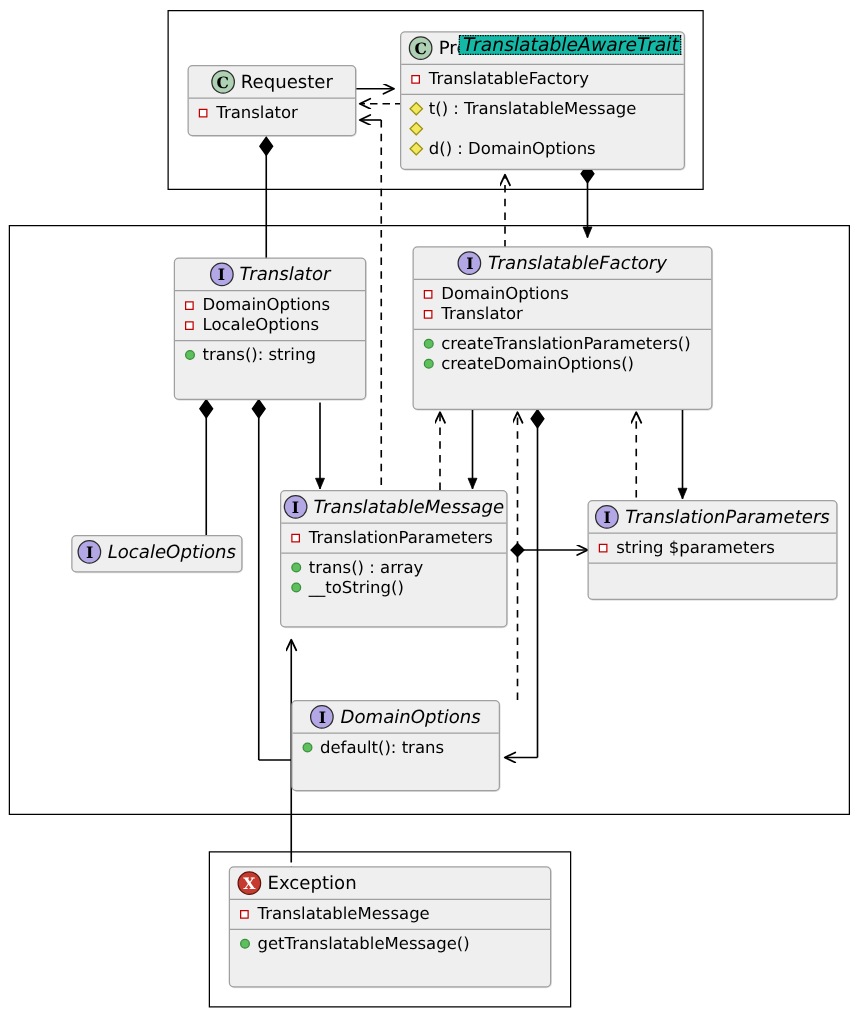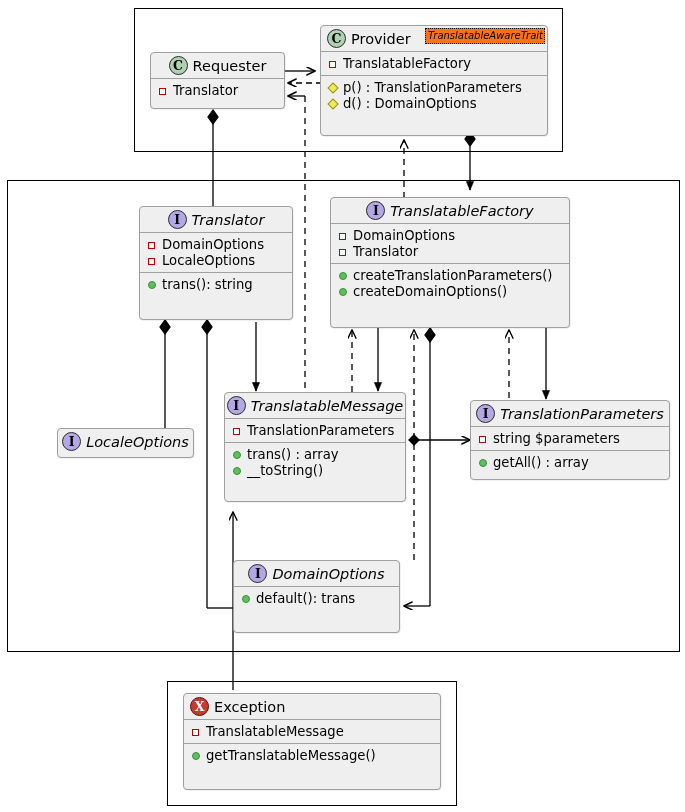--- a/index.html
+++ b/index.html
@@ -91,22 +91,22 @@
     color: #000;
     padding-left: 5px;
     white-space: nowrap;
   }
   .node-title.italic { font-style: italic; }
   .stereotype {
     position: absolute;
     top: 2px;
     right: 2px;
     border: 1px dotted #000;
-    background: #f97316;
-    font-size: 10px;
+    background: #14b8a6;
+    font-size: 15px;
     font-style: italic;
     padding: 0px 1px 0px 2px;
     line-height: 14px;
     white-space: nowrap;
   }
   
   .m-attr {
     display: inline-block;
     width: 7px; height: 7px;
     border: 1.2px solid #C00000;
@@ -260,21 +260,24 @@
   <div class="compartment">
     <div class="row">
       <span class="glyph"><span class="m-attr"></span></span>
       <span class="lbl">TranslatableFactory</span>
     </div>
   </div>
   <div class="sep"></div>
   <div class="compartment">
     <div class="row">
       <span class="glyph"><span class="m-dia"></span></span>
-      <span class="lbl">p() : TranslationParameters</span>
+      <span class="lbl">t() : TranslatableMessage</span>
+    </div>
+    <div class="row">
+      <span class="glyph"><span class="m-dia"></span></span>
     </div>
     <div class="row">
       <span class="glyph"><span class="m-dia"></span></span>
       <span class="lbl">d() : DomainOptions</span>
     </div>
   </div>
 </div>
 
 <div class="node" style="left:139px; top:206px; width:154px; height:114px;">
   <div class="node-head centered">
@@ -361,26 +364,20 @@
     <span class="node-title italic">TranslationParameters</span>
   </div>
   <div class="sep"></div>
   <div class="compartment">
     <div class="row">
       <span class="glyph"><span class="m-attr"></span></span>
       <span class="lbl">string $parameters</span>
     </div>
   </div>
   <div class="sep"></div>
-  <div class="compartment">
-    <div class="row">
-      <span class="glyph"><span class="m-pub"></span></span>
-      <span class="lbl">getAll() : array</span>
-    </div>
-  </div>
 </div>
 
 <div class="node" style="left:57px; top:428px; width:137px; height:30px;">
   <div class="node-head centered">
     <span class="icon-circle icon-iface">I</span>
     <span class="node-title italic">LocaleOptions</span>
   </div>
 </div>
 
 <div class="node" style="left:233px; top:560px; width:167px; height:73px;">

